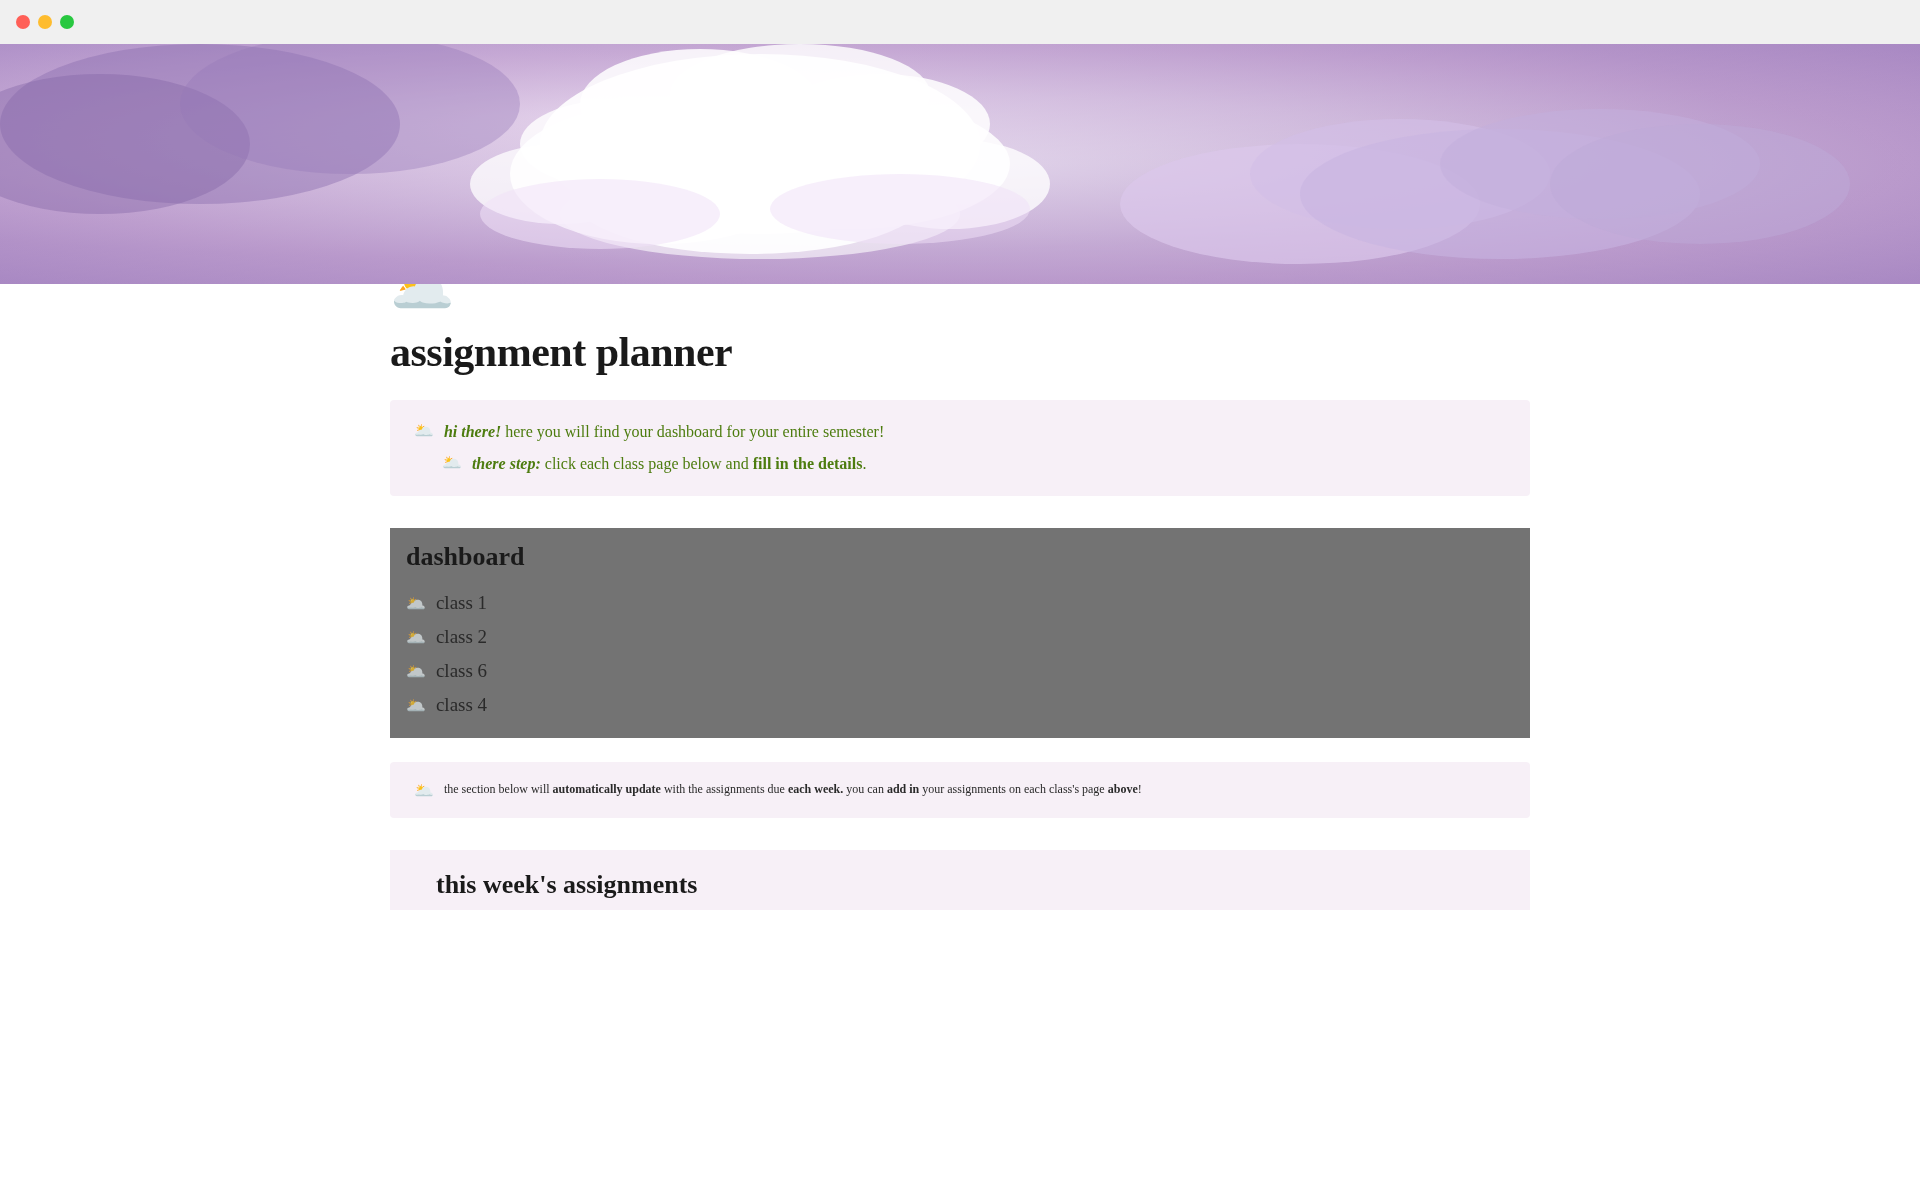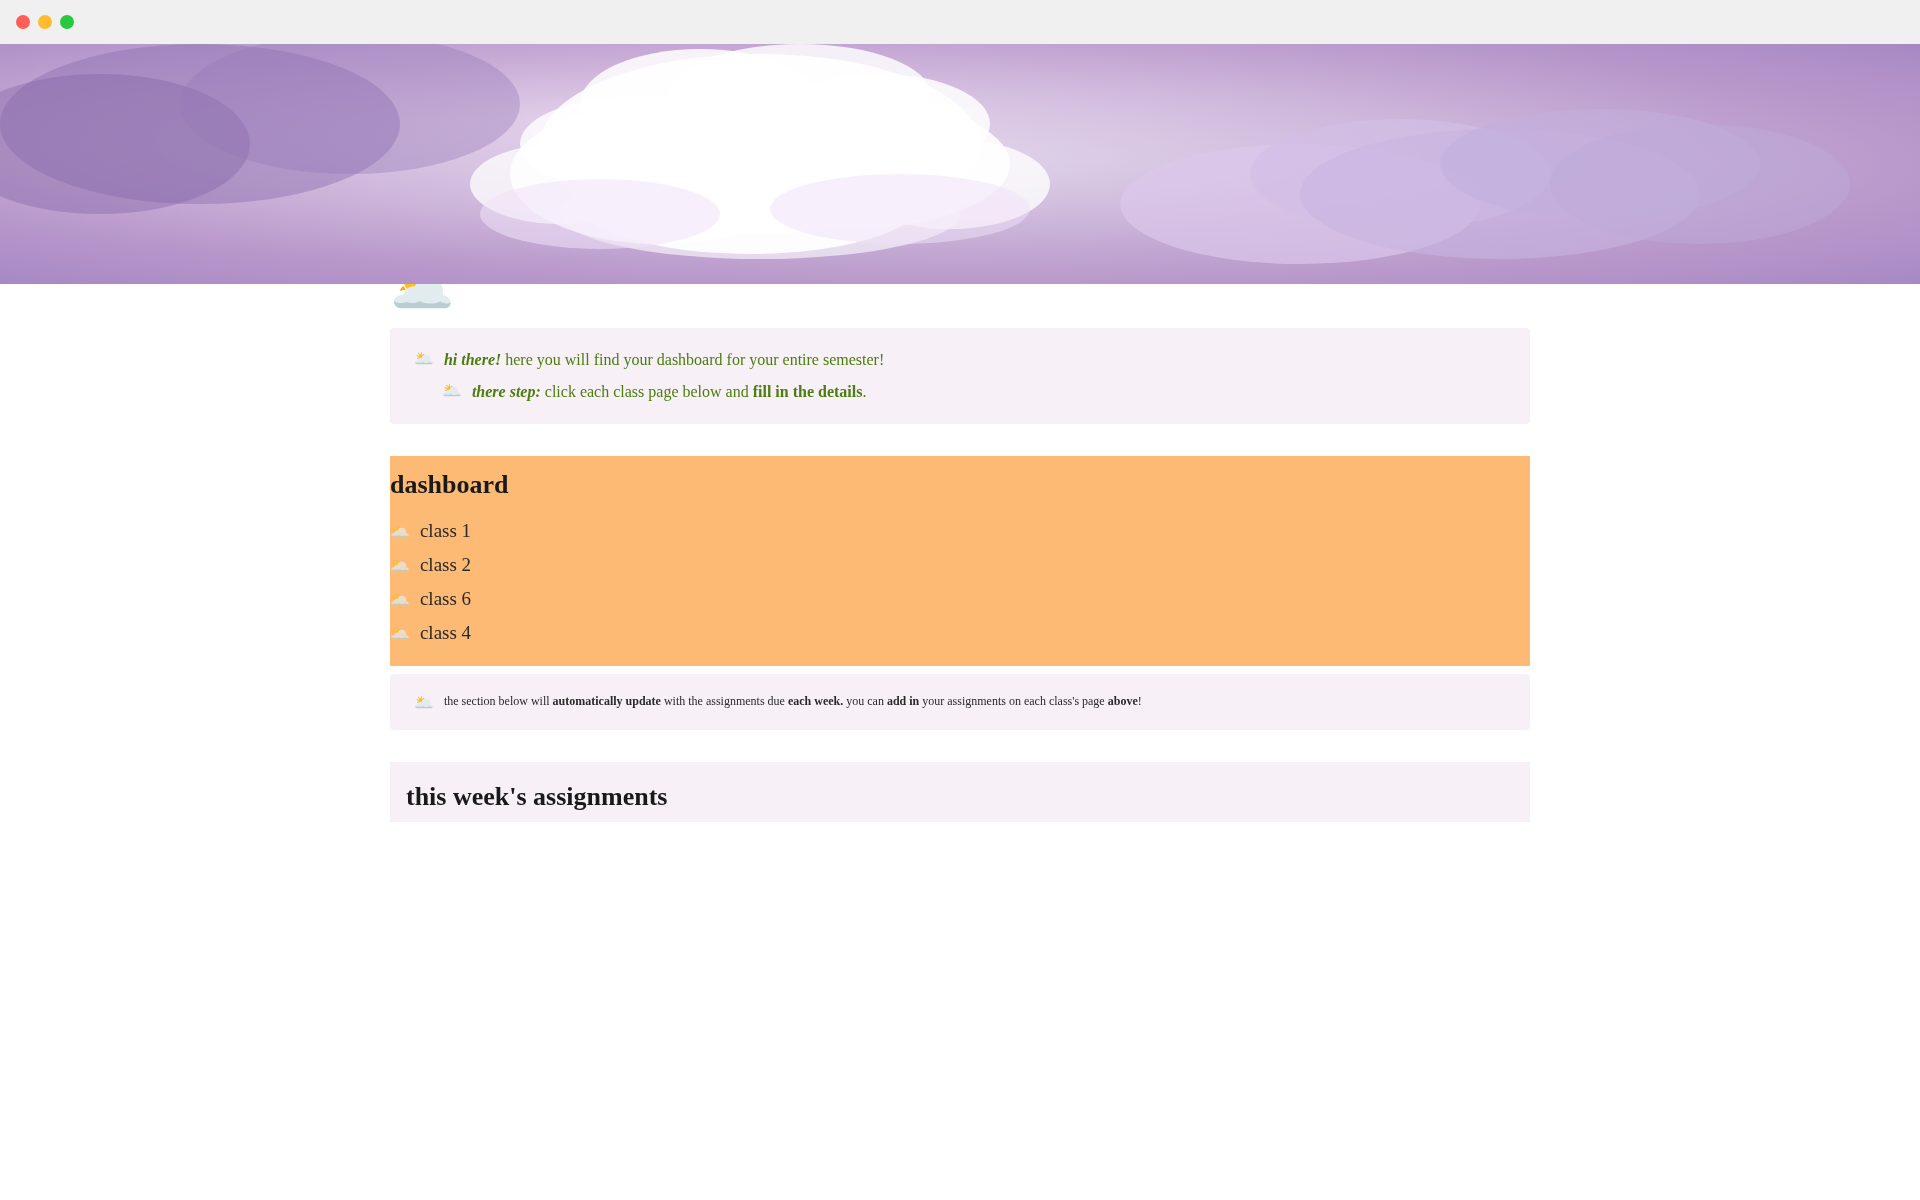--- a/index.html
+++ b/index.html
@@ -124,23 +124,23 @@
       font-style: italic;
       font-weight: 700;
     }
 
     .callout-text strong {
       font-weight: 700;
     }
 
     
     .dashboard-section {
-      background: #fdba74;
-      padding: 0 0 16px 0;
-      margin-bottom: 8px;
+      background: #737373;
+      padding: 0 0 16px 16px;
+      margin-bottom: 24px;
     }
 
     .dashboard-heading {
       font-size: 26px;
       font-weight: 700;
       color: #1a1a1a;
       font-family: Georgia, serif;
       padding: 14px 0 10px 0;
       border-bottom: none;
     }
@@ -195,21 +195,22 @@
     .this-week-section {
       background: #f7f0f7;
       padding: 10px 0 0 0;
     }
 
     .this-week-heading {
       font-size: 26px;
       font-weight: 700;
       color: #1a1a1a;
       font-family: Georgia, serif;
-      padding: 10px 0 10px 16px;
+      padding: 10px 0 10px 6px;
+      margin-left: 40px;
     }
 
     
     .hero-svg-overlay {
       position: absolute;
       top: 0;
       left: 0;
       width: 100%;
       height: 100%;
     }
@@ -267,20 +268,21 @@
     <ellipse cx="900" cy="165" rx="130" ry="35" fill="rgba(240,225,248,0.52)"></ellipse>
   </svg>
 </div>
 
 <div class="main-content">
 
   <div class="page-icon-wrapper">
     <span class="page-icon">🌥️</span>
   </div>
 
+  <h1 class="page-title">assignment planner</h1>
 
   <div class="callout-box">
     <div class="callout-line">
       <span class="callout-icon">🌥️</span>
       <span class="callout-text">
         <em>hi there!</em><span> here you will find your dashboard for your entire semester!</span>
       </span>
     </div>
     <div class="callout-line">
       <span class="callout-icon">🌥️</span>

